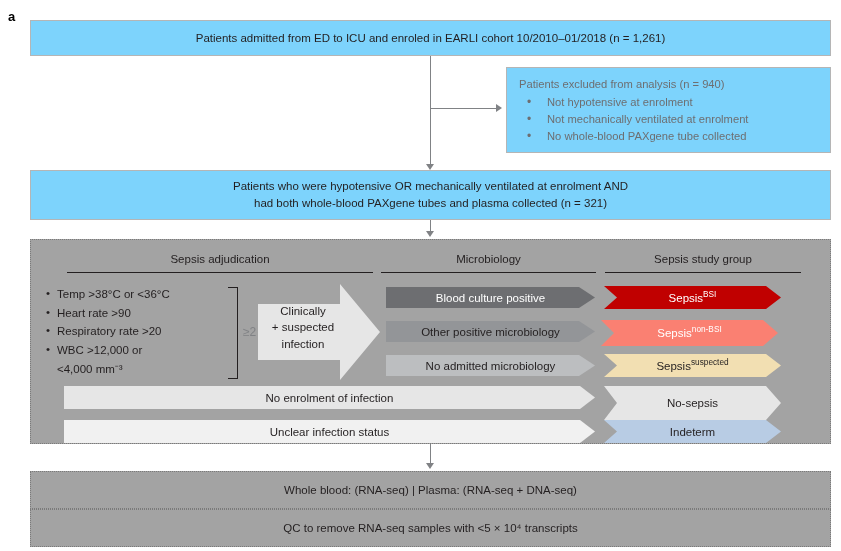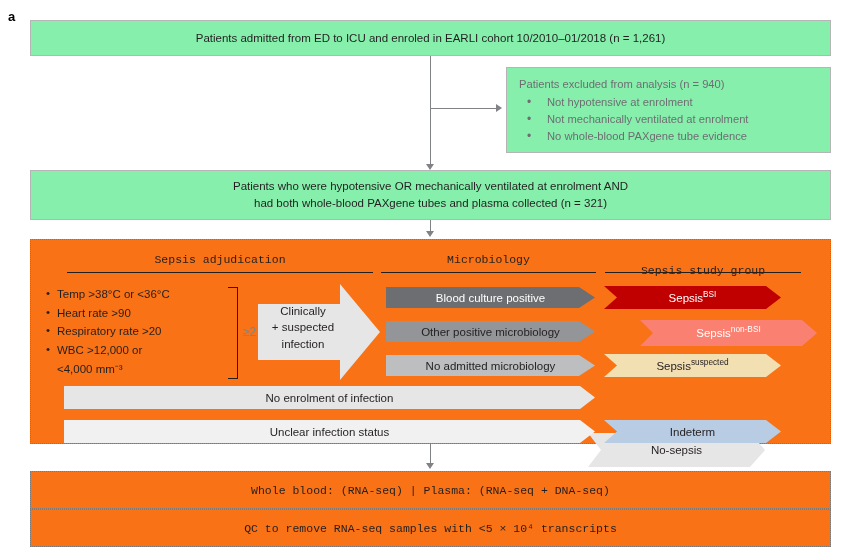--- a/index.html
+++ b/index.html
@@ -22,21 +22,21 @@
     font-size: 13px;
     font-weight: bold;
     color: #000;
     letter-spacing: 0;
   }
 
   
   .box {
     position: absolute;
     border: 1px solid #b3b3b3;
-    background: #86efac;
+    background: #7dd3fc;
     display: flex;
     align-items: center;
     justify-content: center;
     text-align: center;
     font-size: 11.5px;
     line-height: 1.45;
   }
   .box-solid { border-color: #b5b5b5; }
 
   #box-enrol { left: 30px; top: 20px; width: 801px; height: 36px; }
@@ -79,22 +79,21 @@
     width: 0; height: 0;
     border-top: 4px solid transparent;
     border-bottom: 4px solid transparent;
     border-left: 6px solid #808285;
   }
 
   
   .dotted-box {
     position: absolute;
     border: 1px dotted #7a7a7a;
-    background: #f97316;
-    font-family: Liberation Mono, monospace;
+    background: #a3a3a3;
   }
   #panel-groups { left: 30px; top: 239px; width: 801px; height: 205px; }
 
   .col-head {
     position: absolute;
     text-align: center;
     font-size: 11.5px;
     color: #231f20;
   }
   .col-rule {
@@ -186,21 +185,21 @@
   <div class="vline" style="left:430px; top:56px; height:112px;"></div>
   <div class="arrowhead-down" style="left:426px; top:164px;"></div>
   <div class="hline" style="left:430px; top:108px; width:66px;"></div>
   <div class="arrowhead-right" style="left:496px; top:104px;"></div>
 
   <div class="box box-solid" id="box-excluded">
     <div class="exc-title">Patients excluded from analysis (n = 940)</div>
     <ul>
       <li>Not hypotensive at enrolment</li>
       <li>Not mechanically ventilated at enrolment</li>
-      <li>No whole-blood PAXgene tube evidence</li>
+      <li>No whole-blood PAXgene tube collected</li>
     </ul>
   </div>
 
   <div class="box box-solid" id="box-included">
     <div>
       <div>Patients who were hypotensive OR mechanically ventilated at enrolment AND</div>
       <div>had both whole-blood PAXgene tubes and plasma collected (n = 321)</div>
     </div>
   </div>
 
@@ -208,21 +207,21 @@
   <div class="arrowhead-down" style="left:426px; top:231px;"></div>
 
   <div class="dotted-box" id="panel-groups">
 
     <div class="col-head" style="left:36px; top:13px; width:306px;">Sepsis adjudication</div>
     <div class="col-rule" style="left:36px; top:32px; width:306px;"></div>
 
     <div class="col-head" style="left:350px; top:13px; width:215px;">Microbiology</div>
     <div class="col-rule" style="left:350px; top:32px; width:215px;"></div>
 
-    <div class="col-head" style="left:574px; top:24px; width:196px;">Sepsis study group</div>
+    <div class="col-head" style="left:574px; top:13px; width:196px;">Sepsis study group</div>
     <div class="col-rule" style="left:574px; top:32px; width:196px;"></div>
   </div>
 
   <div class="criteria">
     <ul>
       <li>Temp &gt;38°C or &lt;36°C</li>
       <li>Heart rate &gt;90</li>
       <li>Respiratory rate &gt;20</li>
       <li>WBC &gt;12,000 or</li>
     </ul>
@@ -264,41 +263,41 @@
     <span>No admitted microbiology</span>
   </div>
 
   <div class="chev" style="left:604px; top:286px; width:177px; height:23px; color:#fff;">
     <svg class="shape-svg" viewBox="0 0 177 23" preserveAspectRatio="none">
       <polygon points="0,0 162,0 177,11.5 162,23 0,23 13,11.5" fill="#c00000"></polygon>
     </svg>
     <span><span>Sepsis</span><sup>BSI</sup></span>
   </div>
 
-  <div class="chev" style="left:640px; top:320px; width:177px; height:26px; color:#fff;">
+  <div class="chev" style="left:601px; top:320px; width:177px; height:26px; color:#fff;">
     <svg class="shape-svg" viewBox="0 0 177 23" preserveAspectRatio="none">
       <polygon points="0,0 162,0 177,11.5 162,23 0,23 13,11.5" fill="#fa8072"></polygon>
     </svg>
     <span><span>Sepsis</span><sup>non-BSI</sup></span>
   </div>
 
   <div class="chev" style="left:604px; top:354px; width:177px; height:23px;">
     <svg class="shape-svg" viewBox="0 0 177 23" preserveAspectRatio="none">
       <polygon points="0,0 162,0 177,11.5 162,23 0,23 13,11.5" fill="#f2dfb2"></polygon>
     </svg>
     <span><span>Sepsis</span><sup>suspected</sup></span>
   </div>
 
   <div class="chev" style="left:64px; top:386px; width:531px; height:23px;">
     <svg class="shape-svg" viewBox="0 0 531 23" preserveAspectRatio="none">
       <polygon points="0,0 516,0 531,11.5 516,23 0,23" fill="#e6e6e6"></polygon>
     </svg>
     <span>No enrolment of infection</span>
   </div>
-  <div class="chev" style="left:588px; top:386px; width:177px; height:34px;margin-top:47px;">
+  <div class="chev" style="left:604px; top:386px; width:177px; height:34px;">
     <svg class="shape-svg" viewBox="0 0 177 23" preserveAspectRatio="none">
       <polygon points="0,0 162,0 177,11.5 162,23 0,23 13,11.5" fill="#e6e6e6"></polygon>
     </svg>
     <span>No-sepsis</span>
   </div>
 
   <div class="chev" style="left:64px; top:420px; width:531px; height:23px;">
     <svg class="shape-svg" viewBox="0 0 531 23" preserveAspectRatio="none">
       <polygon points="0,0 516,0 531,11.5 516,23 0,23" fill="#f1f1f1"></polygon>
     </svg>

